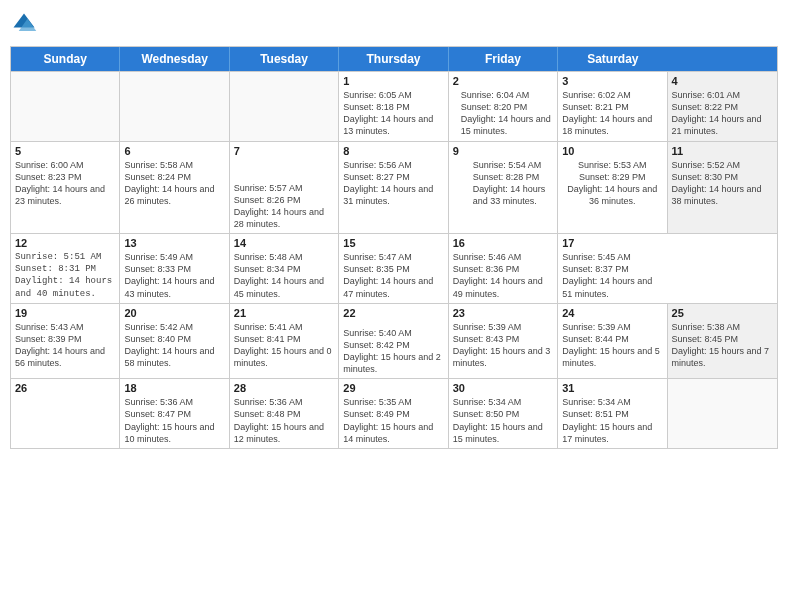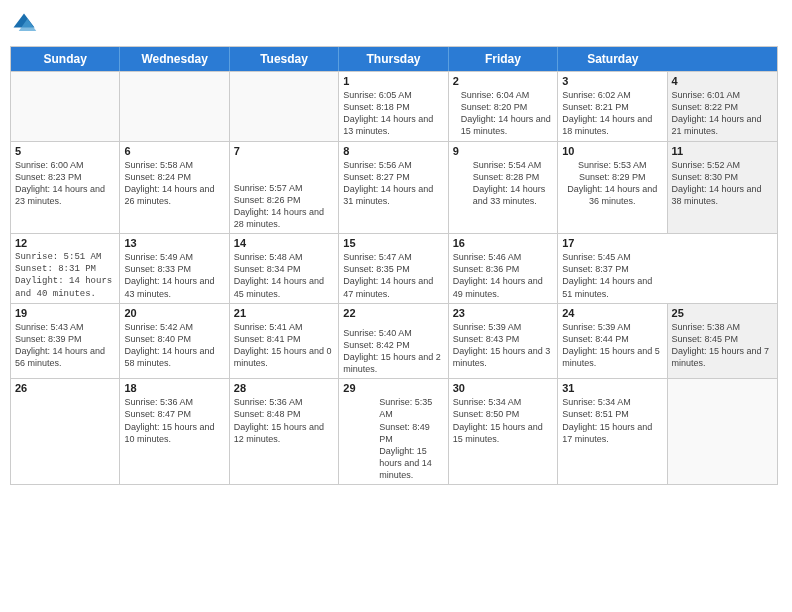--- a/index.html
+++ b/index.html
@@ -312,21 +312,21 @@
 Daylight: 15 hours and 10 minutes.</div>
           </div>
           <div class="cal-cell">
             <div class="day-number">28</div>
             <div class="cell-info" style="white-space: pre-line;">Sunrise: 5:36 AM
 Sunset: 8:48 PM
 Daylight: 15 hours and 12 minutes.</div>
           </div>
           <div class="cal-cell">
             <div class="day-number">29</div>
-            <div class="cell-info" style="white-space: pre-line; margin-left: 36px;">Sunrise: 5:35 AM
+            <div class="cell-info" style="white-space: pre-line;">Sunrise: 5:35 AM
 Sunset: 8:49 PM
 Daylight: 15 hours and 14 minutes.</div>
           </div>
           <div class="cal-cell">
             <div class="day-number">30</div>
             <div class="cell-info" style="white-space: pre-line;">Sunrise: 5:34 AM
 Sunset: 8:50 PM
 Daylight: 15 hours and 15 minutes.</div>
           </div>
           <div class="cal-cell">

